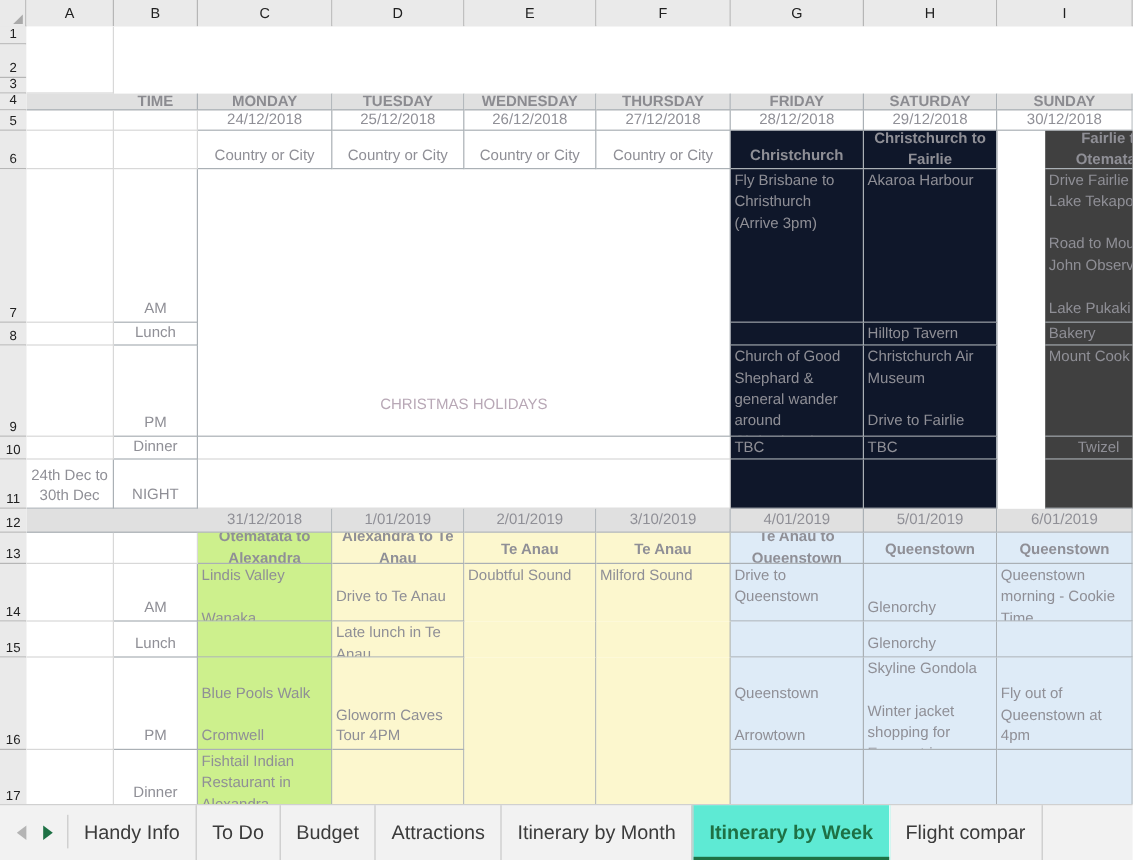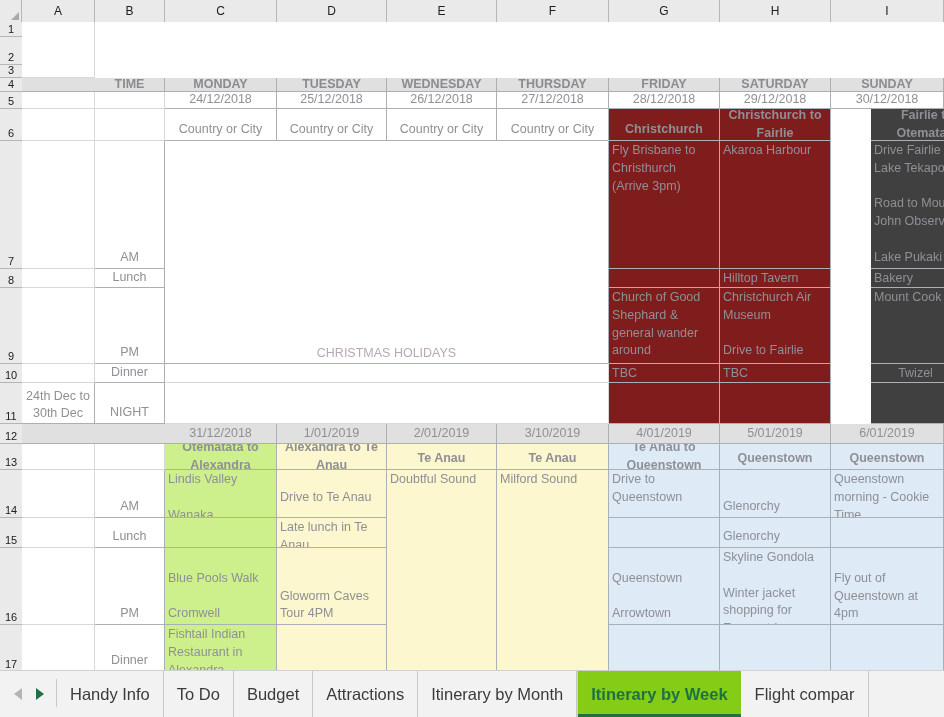--- a/index.html
+++ b/index.html
@@ -90,21 +90,21 @@
   .date-cell {
     display: flex; align-items: center; justify-content: center;
     font-size: 12.5px; color: #8f8f96;
   }
   .ctr { display: flex; align-items: center; justify-content: center; text-align: center; }
   .ctrb { display: flex; align-items: center; justify-content: center; text-align: center; font-weight: bold; }
   .bot { display: flex; align-items: flex-end; justify-content: center; text-align: center; }
   .botl { display: flex; align-items: flex-end; justify-content: flex-start; }
   .topl { display: block; }
 
-  .pink   { background: #7f1d1d; }
+  .pink   { background: #0f172a; }
   .lav    { background: #404040; margin-left: 40px; }
   .green  { background: #cdf08d; }
   .yellow { background: #fcf7ce; }
   .blue   { background: #deebf7; }
   .grey   { background: #e0e0e0; }
 
   
   .tabbar {
     position: absolute; left: 0; top: 670px; width: 944px; height: 47px;
     background: #f2f2f2;
@@ -127,21 +127,21 @@
     width: 1px; background: #c8c8c8; margin: 8px 0 10px 0;
   }
   .tab {
     display: flex; align-items: center;
     padding: 0 13px;
     font-size: 16.5px; color: #3b3b3b;
     border-right: 1px solid #c8c8c8;
     position: relative;
   }
   .tab.active {
-    background: #84cc16;
+    background: #5eead4;
     color: #1e7145;
     font-weight: bold;
     border-right: 1px solid #ffffff;
     border-left: 1px solid #d0d0d0;
     border-top: none;
   }
   .tab.active::after {
     content: ""; position: absolute; left: 0; right: 0; bottom: 0;
     height: 3px; background: #1e7145;
   }
@@ -214,21 +214,21 @@
     <div class="cell bot" style="left:255px;top:87px;width:110px;height:32px;">Country or City</div>
     <div class="cell bot" style="left:365px;top:87px;width:110px;height:32px;">Country or City</div>
     <div class="cell bot" style="left:475px;top:87px;width:112px;height:32px;">Country or City</div>
     <div class="cell pink bot" style="left:587px;top:87px;width:111px;height:32px;font-weight:bold;">Christchurch</div>
     <div class="cell pink ctrb" style="left:698px;top:87px;width:111px;height:32px;">Christchurch to Fairlie</div>
     <div class="cell lav ctrb" style="left:809px;top:87px;width:113px;height:32px;">Fairlie to Otematata</div>
 
     <div class="cell gridline nbb" style="left:0;top:119px;width:73px;height:128px;"></div>
     <div class="cell bot" style="left:73px;top:119px;width:70px;height:128px;">AM</div>
 
-    <div class="cell" style="left:143px;top:119px;width:444px;height:223px;display:flex;align-items:flex-end;justify-content:center;padding-bottom:0;color:#b8a8b6;">CHRISTMAS HOLIDAYS</div>
+    <div class="cell" style="left:143px;top:119px;width:444px;height:223px;display:flex;align-items:flex-end;justify-content:center;padding-bottom:16px;color:#b8a8b6;">CHRISTMAS HOLIDAYS</div>
     <div class="cell pink topl" style="left:587px;top:119px;width:111px;height:128px;">Fly Brisbane to Christhurch
 (Arrive 3pm)</div>
     <div class="cell pink topl" style="left:698px;top:119px;width:111px;height:128px;">Akaroa Harbour</div>
     <div class="cell lav topl" style="left:809px;top:119px;width:113px;height:128px;">Drive Fairlie to Lake Tekapo
 
 Road to Mount John Observatory
 
 Lake Pukaki
 
 Lupin spotting</div>

